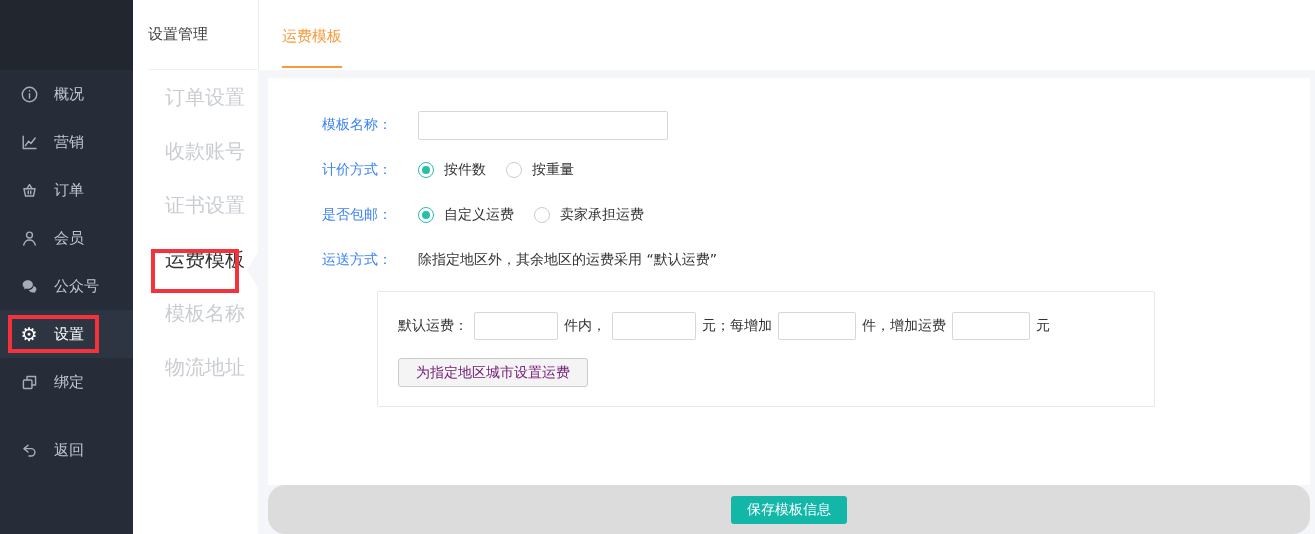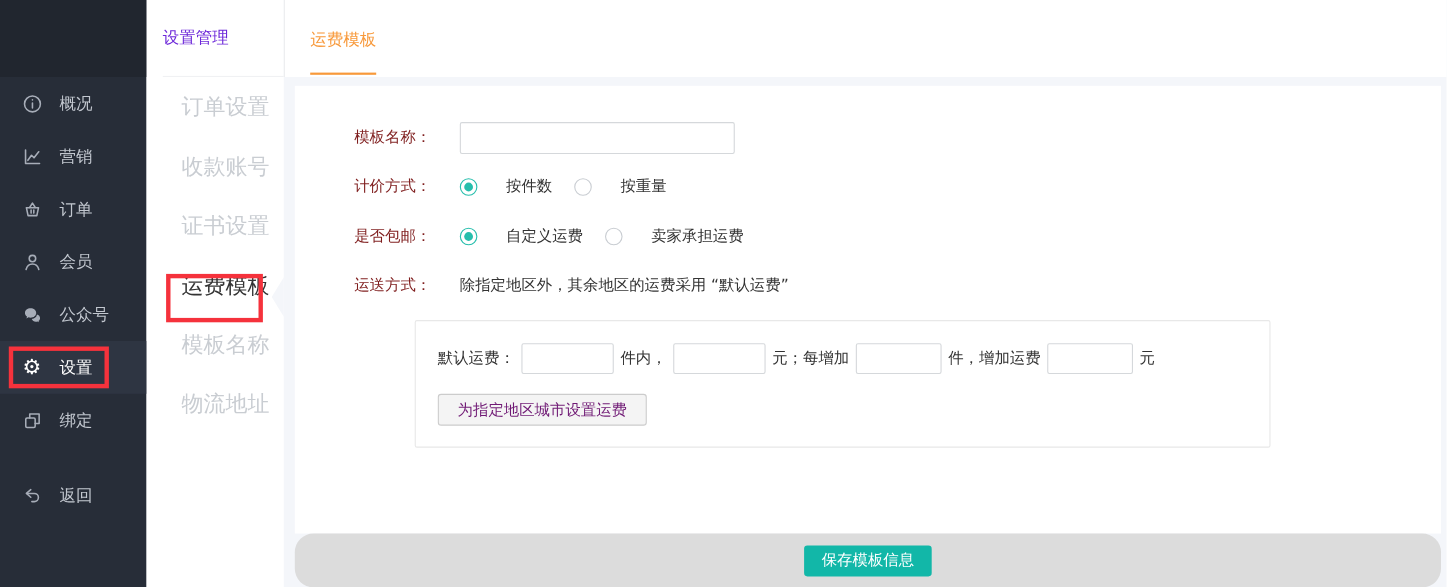--- a/index.html
+++ b/index.html
@@ -17,21 +17,21 @@
   .nav-item .ic { width:20px; height:20px; display:flex; align-items:center; justify-content:center;
                   color:#a7adb8; font-size:19px; line-height:1; }
   .nav-item svg { width:19px; height:19px; stroke:currentColor; fill:none;
                   stroke-width:1.5; stroke-linecap:round; stroke-linejoin:round; }
   .nav-item.active { color:#fff; background:#2e3542; }
   .nav-item.active .ic { color:#fff; }
   .nav-item.gap-top { margin-top:20px; }
   
   .submenu { position:absolute; left:148px; top:0; width:110px; height:534px; background:#fff; }
   .submenu-title { height:70px; display:flex; align-items:center; 
-                   color:#6d28d9; font-size:15px; border-bottom:1px solid #f0f1f3; }
+                   color:#404040; font-size:15px; border-bottom:1px solid #f0f1f3; }
   .submenu-item { height:54px; display:flex; align-items:center; padding-left:17px;
                   font-size:20px; color:#c9cdd2; cursor:pointer; }
   .submenu-item:first-of-type { margin-top:11px; }
   .submenu-item.active { color:#333; }
   
   .select-arrow { position:absolute; left:247px; top:252px; width:0; height:0; z-index:5;
                   border-top:18px solid transparent; border-bottom:18px solid transparent;
                   border-right:11px solid #f4f6fa; }
   
   .main { position:absolute; left:258px; top:0; width:1057px; height:534px; background:#f4f6fa; }
@@ -39,24 +39,24 @@
   .tab { position:absolute; left:23px; top:27px; font-size:15px; color:#f8993a; cursor:pointer; }
   .tab::after { content:""; position:absolute; left:0; right:0; top:39px; height:2px; background:#f8993a; }
   .card { position:absolute; left:10px; top:78px; width:1042px; height:407px; background:#fff; }
   .footer { position:absolute; left:10px; top:485px; width:1042px; height:49px; background:#dcdcdc;
             display:flex; align-items:center; justify-content:center;border-radius:17px; }
   .save-btn { height:28px; padding:0 16px; background:#12b7a8; border:none; border-radius:3px;
               color:#fff; font-size:14px; cursor:pointer; font-family:inherit; }
   
   .form { padding:33px 0 0 54px; }
   .frow { display:flex; align-items:center; height:28px; margin-bottom:17px; }
-  .flabel { width:96px; flex-shrink:0; color:#7f1d1d; }
+  .flabel { width:96px; flex-shrink:0; color:#3b82f6; }
   .text-input { width:250px; height:29px; border:1px solid #d5d8db; border-radius:2px;
                 font-family:inherit; font-size:14px; padding:0 8px; outline:none; }
-  .radio-opt { display:flex; align-items:center; gap:26px; margin-right:20px; cursor:pointer; }
+  .radio-opt { display:flex; align-items:center; gap:10px; margin-right:20px; cursor:pointer; }
   .rdot { position:relative; width:16px; height:16px; border-radius:50%;
           border:1px solid #c9cdd2; background:#fff; }
   .rdot.sel { border:1px solid #26beac; }
   .rdot.sel::after { content:""; position:absolute; left:3px; top:3px; width:8px; height:8px;
                      border-radius:50%; background:#26beac; }
   .opt-label { color:#333; }
   .note { color:#333; }
   .freight-box { margin-left:55px; margin-top:11px; width:778px; border:1px solid #e8e8e8;
                  border-radius:2px; padding:20px 0 19px 20px; color:#333; }
   .freight-row { display:flex; align-items:center; gap:6px; height:28px; }

